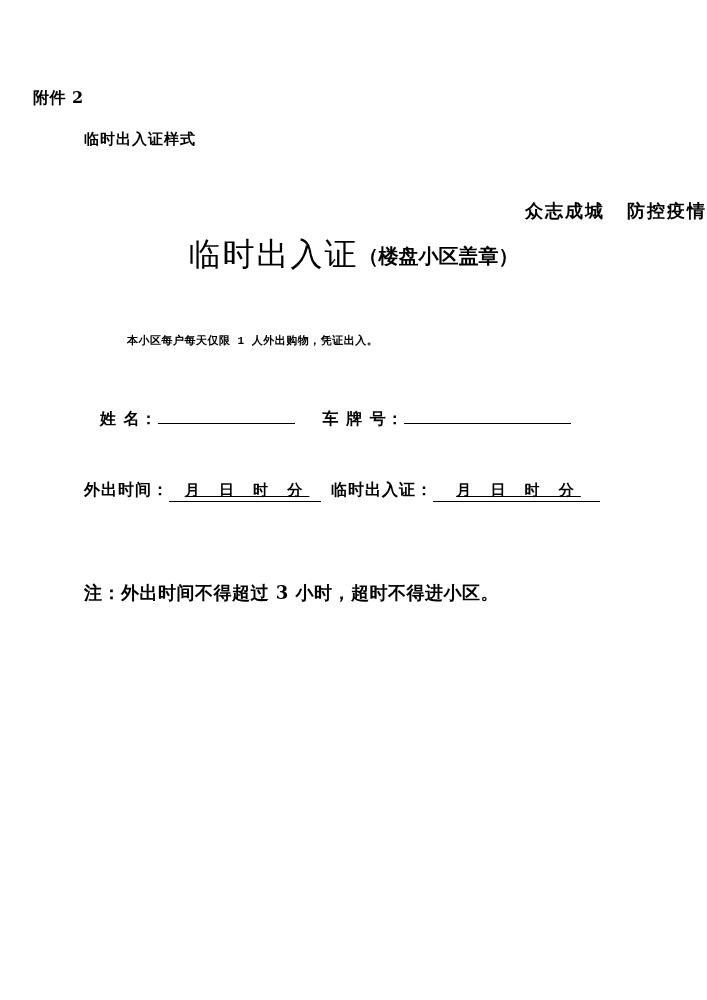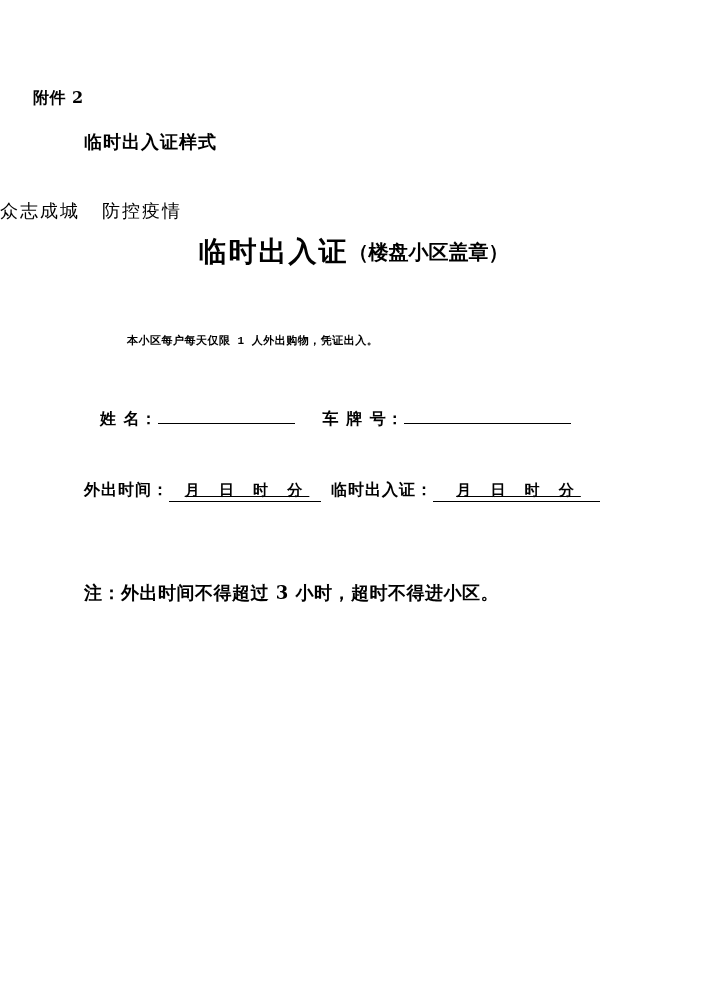--- a/index.html
+++ b/index.html
@@ -31,53 +31,53 @@
     font-size: 16px;
     font-weight: bold;
     letter-spacing: 0.5px;
     font-family: "DejaVu Serif", "Liberation Serif", serif;
   }
 
   .doc-subtitle {
     position: absolute;
     left: 84px;
     top: 130px;
-    font-size: 18px;
+    font-size: 15px;
     font-weight: bold;
     font-family: "DejaVu Serif", "Liberation Serif", serif;
     letter-spacing: 1px;
   }
 
   .slogan {
     position: absolute;
     left: 0;
     top: 199px;
     width: 707px;
-    text-align: left;
+    text-align: right;
     font-size: 18px;
-    font-weight: normal;
+    font-weight: bold;
     font-family: "DejaVu Serif", "Liberation Serif", serif;
     letter-spacing: 2px;
   }
   .slogan .gap {
     display: inline-block;
     width: 22px;
   }
 
   .main-title-row {
     position: absolute;
     left: 0;
     top: 233px;
     width: 707px;
     text-align: center;
     white-space: nowrap;
   }
   .main-title {
-    font-size: 28px;
-    font-weight: bold;
+    font-size: 32px;
+    font-weight: normal;
     font-family: "DejaVu Serif", "Liberation Serif", serif;
     letter-spacing: 2px;
     vertical-align: baseline;
   }
   .title-note {
     font-size: 20px;
     font-weight: bold;
     font-family: "DejaVu Sans", "Liberation Sans", sans-serif;
     vertical-align: baseline;
     position: relative;

